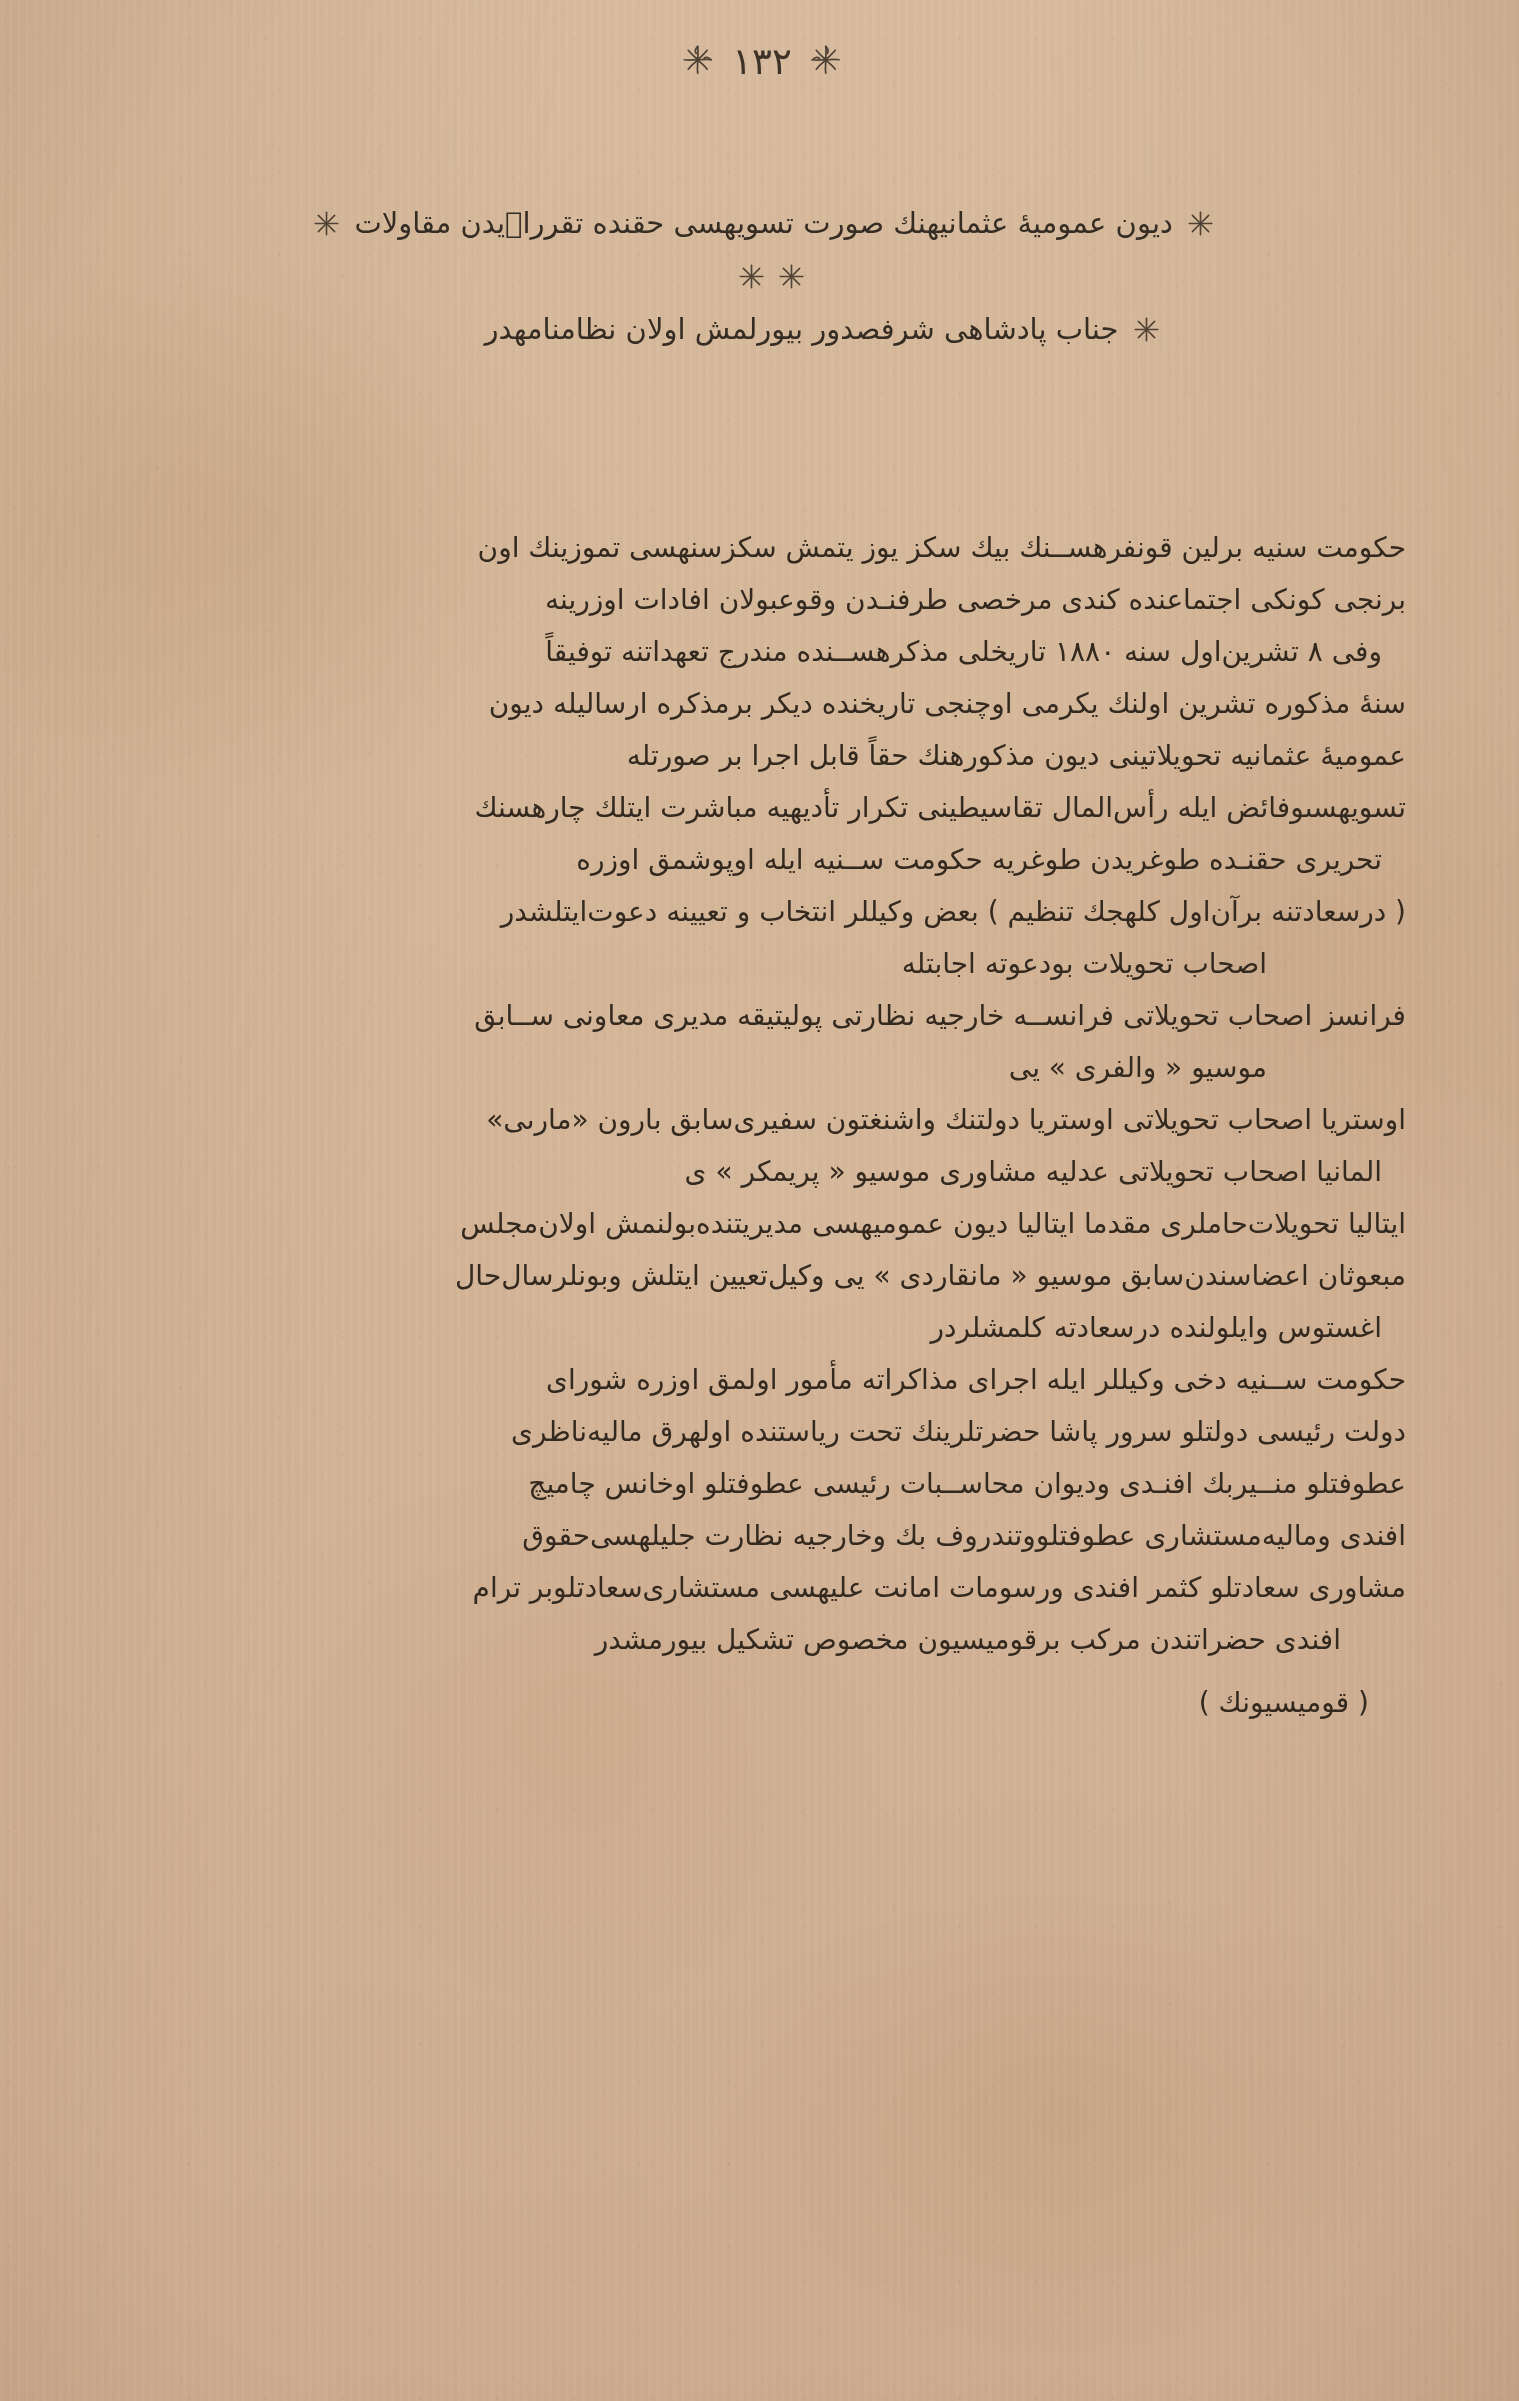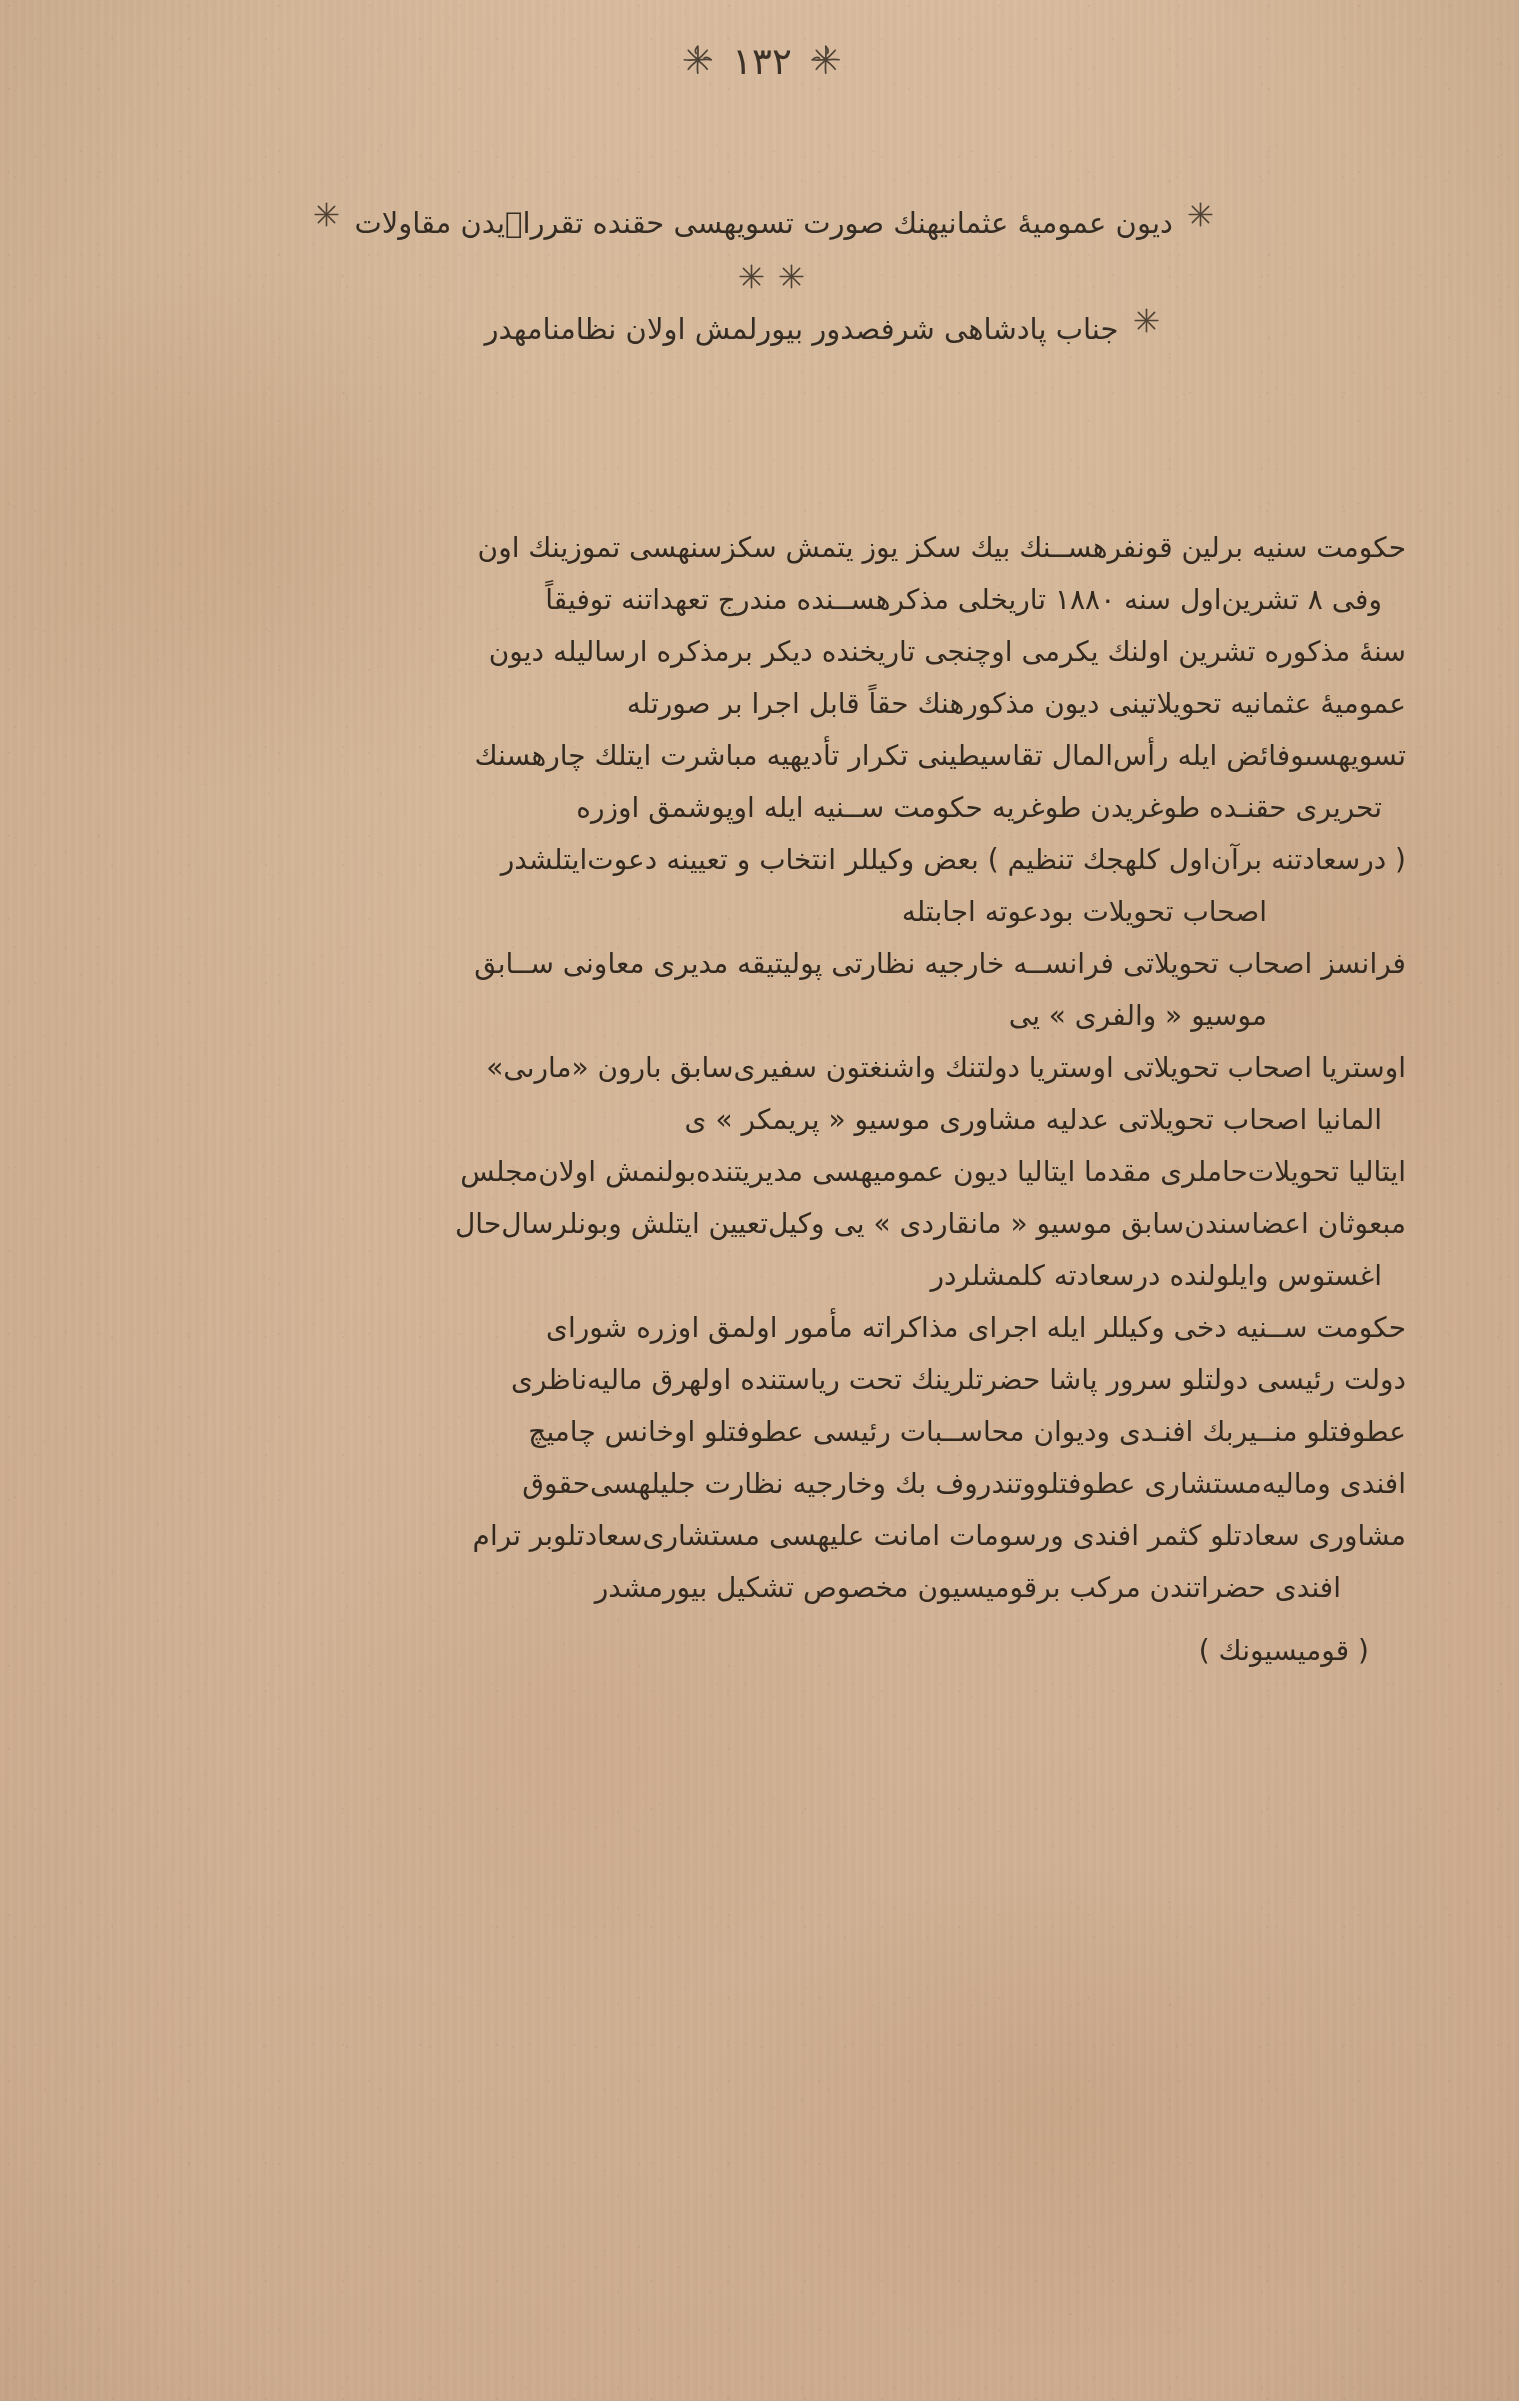--- a/index.html
+++ b/index.html
@@ -114,21 +114,21 @@
   .title-block {
     position: absolute;
     top: 202px;
     left: 109px;
     right: 109px;
     direction: rtl;
     text-align: center;
   }
   .title-line {
     display: flex;
-    align-items: flex-start;
+    align-items: center;
     justify-content: center;
     gap: 15px;
     margin-bottom: 18.5px;
     white-space: nowrap;
   }
   .title-line:nth-child(1) { padding-left: 9.3px; }
   .title-line:nth-child(2) { padding-left: 24px; }
   .title-line:nth-child(3) { padding-left: 85px; }
 
   .title-text {
@@ -311,20 +311,21 @@
             </g>
           </svg>
         </span>
       </div>
 
     </div>
 
     <div class="body">
 
       <p class="line line--wide">حكومت سنيه برلين قونفرهســنك بيك سكز يوز يتمش سكزسنهسى تموزينك اون</p>
+      <p class="line line--wide">برنجى كونكى اجتماعنده كندى مرخصى طرفنـدن وقوعبولان افادات اوزرينه</p>
       <p class="line line--wide line--indent-sm">وفى ٨ تشرين‌اول سنه ١٨٨٠ تاريخلى مذكرهســنده مندرج تعهداتنه توفيقاً</p>
       <p class="line line--wide">سنهٔ مذكوره تشرين اولنك يكرمى اوچنجى تاريخنده ديكر برمذكره ارساليله ديون</p>
       <p class="line line--wide">عموميهٔ عثمانيه تحويلاتينى ديون مذكورهنك حقاً قابل اجرا بر صورتله</p>
       <p class="line line--wide">تسويهسىوفائض ايله رأس‌المال تقاسيطينى تكرار تأديهيه مباشرت ايتلك چارهسنك</p>
       <p class="line line--wide line--indent-sm">تحريرى حقنـده طوغريدن طوغريه حكومت ســنيه ايله اوپوشمق اوزره</p>
       <p class="line line--wide">( درسعادتنه برآن‌اول كلهجك تنظيم ) بعض وكيللر انتخاب و تعيينه دعوت‌ايتلشدر</p>
       <p class="line line--indent-lg">اصحاب تحويلات بودعوته اجابتله</p>
 
       <p class="line line--wide">فرانسز اصحاب تحويلاتى فرانســه خارجيه نظارتى پوليتيقه مديرى معاونى ســابق</p>
       <p class="line line--indent-lg">موسيو « والفرى » يى</p>

